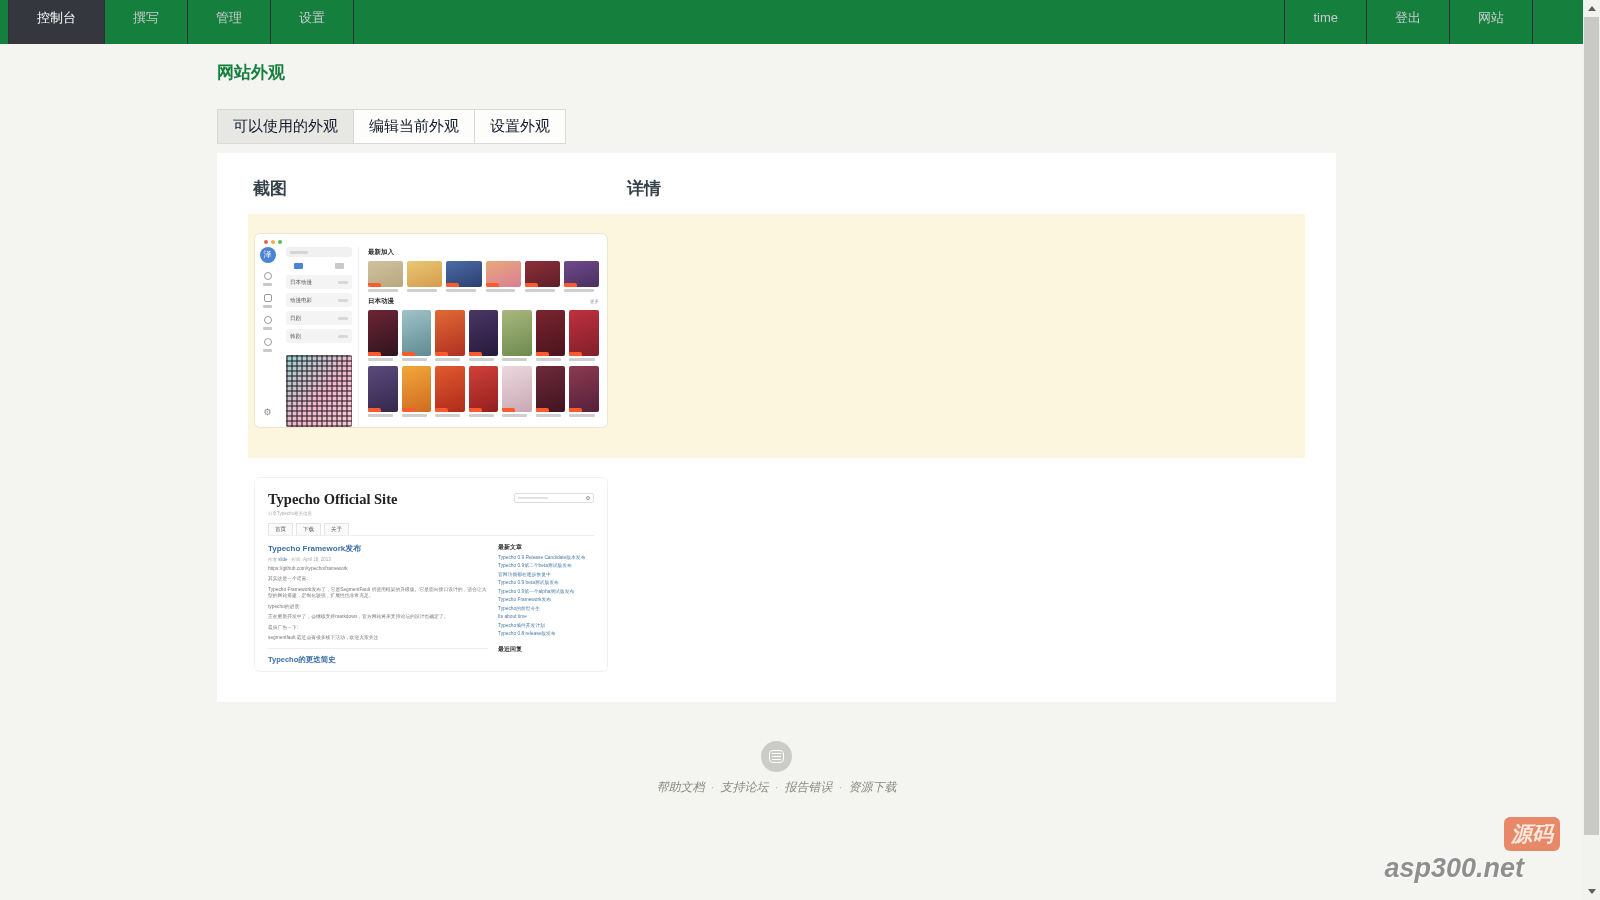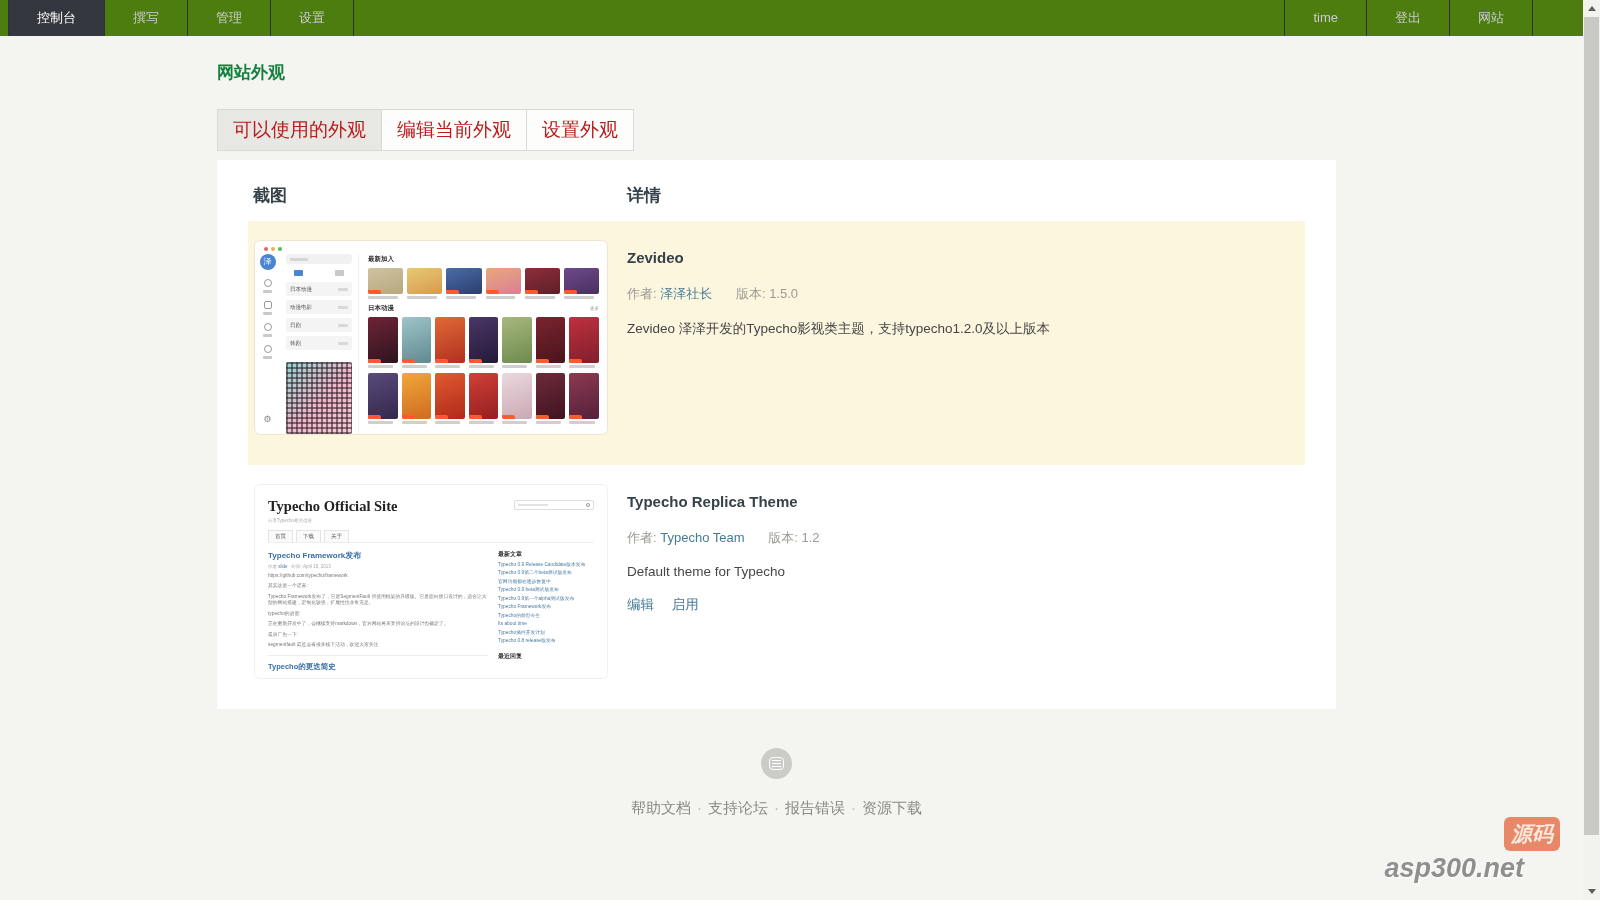--- a/index.html
+++ b/index.html
@@ -1,33 +1,33 @@
 <!DOCTYPE html>
 <html><head>
 <meta charset="utf-8">
 <style>
   * { margin:0; padding:0; box-sizing:border-box; }
   html,body { width:1600px; height:900px; overflow:hidden; }
   body { font-family:"Liberation Sans","DejaVu Sans",sans-serif; background:#F4F4F0; position:relative; }
 
   
-  .navbar { position:absolute; top:0; left:0; width:1583px; height:36px; background:#4d7c0f; display:flex; justify-content:space-between; z-index:5; }
+  .navbar { position:absolute; top:0; left:0; width:1583px; height:44px; background:#15803d; display:flex; justify-content:space-between; z-index:5; }
   .nav-group { display:flex; }
   .nav-item { line-height:36px; padding:0 28px; font-size:13px; color:#C9CBCF; cursor:pointer; border-right:1px solid #2E3238; }
   .nav-group.left .nav-item:first-child { border-left:1px solid #2E3238; margin-left:8px; }
   .nav-item.active { background:#34383E; color:#FFFFFF; }
   .nav-group.right { margin-right:50px; }
   .nav-group.right .nav-item:first-child { border-left:1px solid #2E3238; }
 
   
   .container { position:absolute; left:217px; top:36px; width:1119px; }
   .page-title { margin-top:25px; font-size:17px; font-weight:bold; color:#15803d; }
 
   .tabs { display:inline-flex; margin-top:25px; border:1px solid #D8D8D4; background:#FDFDFC; }
-  .tab { padding:7px 15px; font-size:19px; color:#b91c1c; cursor:pointer; border-right:1px solid #D8D8D4; background:#FDFDFC; }
+  .tab { padding:7px 15px; font-size:15px; color:#0f172a; cursor:pointer; border-right:1px solid #D8D8D4; background:#FDFDFC; }
   .tab:last-child { border-right:none; }
   .tab.active { background:#E7E7E3; }
 
   .panel { background:#FFFFFF; margin-top:9px; padding:12px 31px 0 31px; }
   .thead { display:flex; padding:12px 0 14px 5px; }
   .th { font-size:17px; font-weight:bold; color:#35424A; }
   .th.shot-col { width:374px; }
 
   .theme-row { display:flex; padding:20px 0 31px 7px; }
   .theme-row.current { background:#FCF6DF; padding-left:7px; margin-left:0; }
@@ -41,21 +41,21 @@
   .actions { margin-top:17px; font-size:13.5px; }
   .actions a { color:#467B96; text-decoration:none; margin-right:14px; cursor:pointer; }
 
   
   .footer { text-align:center; margin-top:38px; }
   .f-logo { width:31px; height:31px; border-radius:50%; background:#CBCBC7; display:inline-flex; align-items:center; justify-content:center; }
   .f-logo .glyph { width:15px; height:13px; border:1.5px solid #fff; border-radius:4px; display:flex; flex-direction:column; justify-content:space-evenly; padding:0 2px; }
   .f-logo .glyph i { display:block; height:1.5px; background:#fff; }
   .powered { margin-top:11px; font-size:13px; color:#9B9B95; }
   .powered a { color:#6E94AB; text-decoration:none; }
-  .f-links { margin-top:20px; font-size:15px; color:#8A8A84; }
+  .f-links { margin-top:7px; font-size:12px; color:#8A8A84;font-style:italic; }
   .f-links a { color:#8A8A84; text-decoration:none; cursor:pointer; }
   .f-links .dot { color:#B5B5AF; margin:0 6px; }
 
   
   .watermark { position:absolute; right:40px; bottom:16px; text-align:right; font-style:italic; pointer-events:none; }
   .wm-row { display:flex; align-items:center; justify-content:flex-end; }
   .wm-brand { font-size:42px; font-weight:900; letter-spacing:1px; color:#56A8DA;
     text-shadow:0 0 2px #fff,0 0 6px rgba(255,255,255,.9),2px 2px 3px rgba(120,190,230,.6); }
   .wm-badge { margin-left:6px; background:rgba(228,113,74,.82); color:#FBE8DD; font-size:21px; font-weight:bold; padding:3px 7px; border-radius:6px; }
   .wm-domain { font-size:27px; font-weight:bold; color:#8F8F8F; margin-top:2px; margin-right:36px;
@@ -333,29 +333,20 @@
                 <div class="zv-cell">
                   <div class="img" style="background: linear-gradient(160deg, rgb(140, 58, 80), rgb(85, 32, 58));">
                     <div class="badge" style="background: rgb(255, 90, 46);"></div>
                   </div>
                   <div class="cap"></div>
                 </div>
               </div>
           </div>
         </div>
       </div>
-      <div class="detail">
-        <h3>Zevideo</h3>
-        <div class="meta">
-          <span>作者:</span>
-          <a>泽泽社长</a>
-          <span class="ver"><span>版本:</span> <span>1.5.0</span></span>
-        </div>
-        <div class="desc">Zevideo 泽泽开发的Typecho影视类主题，支持typecho1.2.0及以上版本</div>
-      </div>
     </div>
 
     <div class="theme-row">
       <div class="shot">
         <div class="rp">
           <div class="rp-head">
             <div>
               <div class="rp-title">Typecho Official Site</div>
               <div class="rp-sub">分享Typecho相关信息</div>
             </div>
@@ -401,33 +392,20 @@
                   <div class="rp-link">Typecho的前世今生</div>
                   <div class="rp-link">Its about time</div>
                   <div class="rp-link">Typecho插件开发计划</div>
                   <div class="rp-link">Typecho 0.8 release版发布</div>
                 </div>
               <div class="rp-sh rp-sh2">最近回复</div>
             </div>
           </div>
         </div>
       </div>
-      <div class="detail">
-        <h3>Typecho Replica Theme</h3>
-        <div class="meta">
-          <span>作者:</span>
-          <a>Typecho Team</a>
-          <span class="ver"><span>版本:</span> <span>1.2</span></span>
-        </div>
-        <div class="desc">Default theme for Typecho</div>
-        <div class="actions">
-          <a>编辑</a>
-          <a>启用</a>
-        </div>
-      </div>
     </div>
   </div>
 
   
   <div class="footer">
     <div class="f-logo">
       <span class="glyph">
           <i></i>
           <i></i>
           <i></i>

